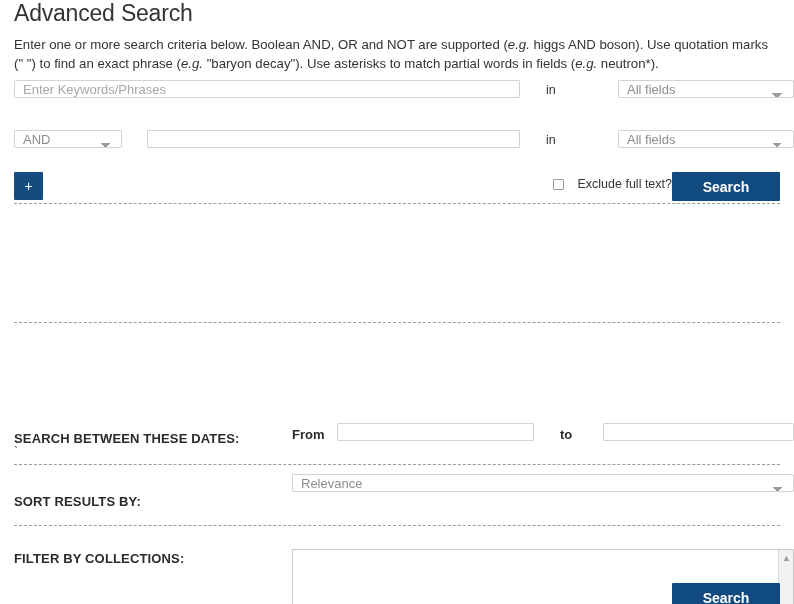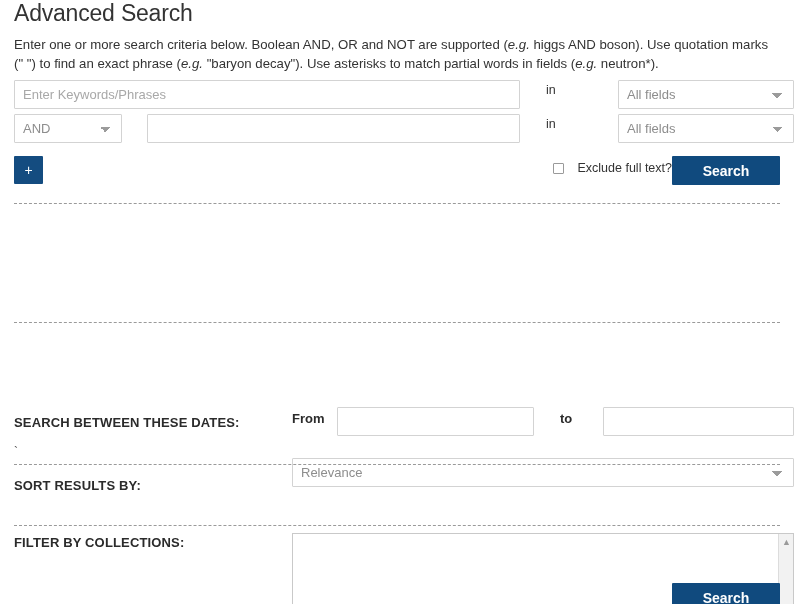--- a/index.html
+++ b/index.html
@@ -40,21 +40,21 @@
   }
   .intro i { font-style: italic; }
 
   
   .txt, .sel {
     border: 1px solid #d3d3d3;
     background: #ffffff;
     font-family: "Liberation Sans", sans-serif;
     font-size: 13px;
     color: #555555;
-    height: 29px;
+    height: 18px;
     padding: 0 8px;
     border-radius: 1px;
     outline: none;
   }
   .txt::placeholder { color: #a8a8a8; }
   .sel {
     -webkit-appearance: none;
     appearance: none;
     padding-right: 26px;
     color: #8d8d8d;
@@ -68,21 +68,21 @@
     background-repeat: no-repeat;
   }
 
   
   .crit-row {
     position: relative;
     height: 30px;
     margin-top: 0;
   }
   .row1 { margin-top: 7px; }
-  .row2 { margin-top: 4px; }
+  .row2 { margin-top: 20px; }
 
   .kw-input  { position: absolute; left: 0px;   top: 0; width: 506px; }
   .bool-sel  { position: absolute; left: 0px;   top: 0; width: 108px; }
   .kw-input2 { position: absolute; left: 133px; top: 0; width: 373px; }
   .in-label  {
     position: absolute; left: 532px; top: 3px;
     font-size: 12.5px; color: #333333;
   }
   .field-sel { position: absolute; left: 604px; top: 0; width: 176px; }
 

